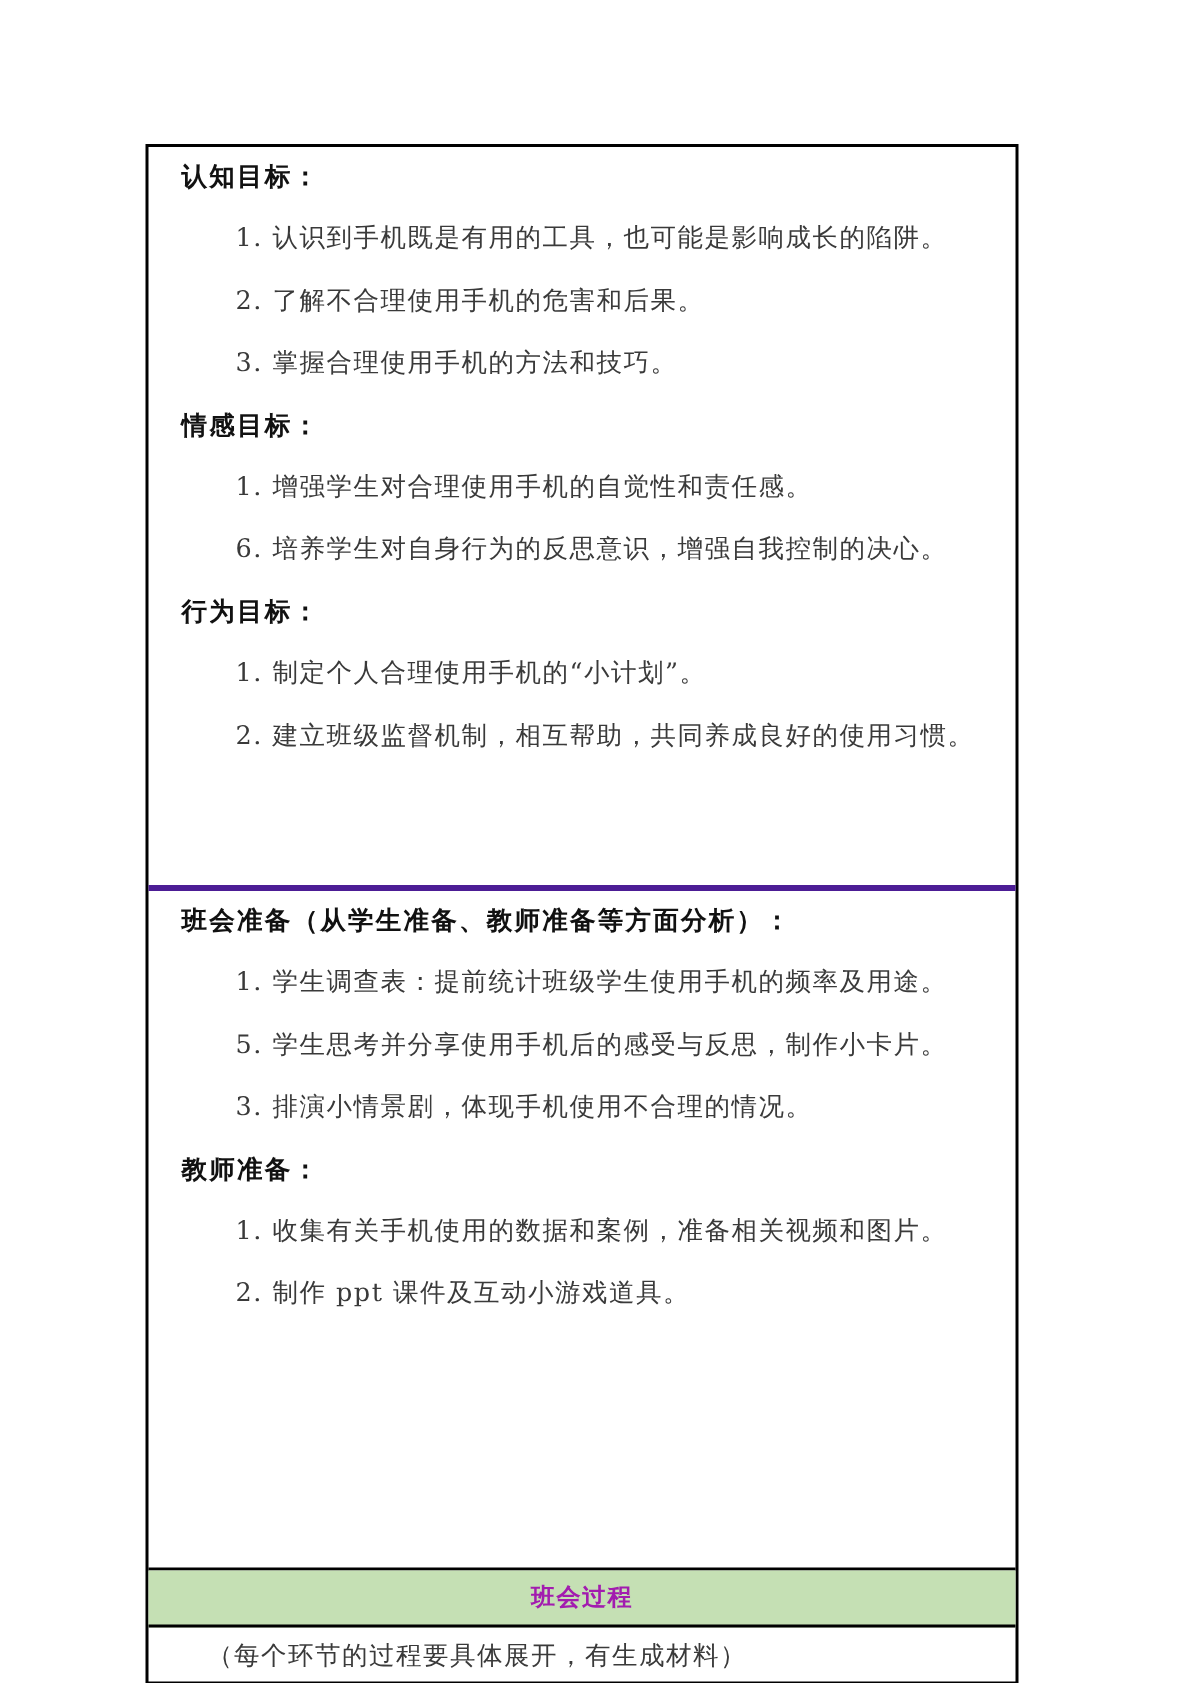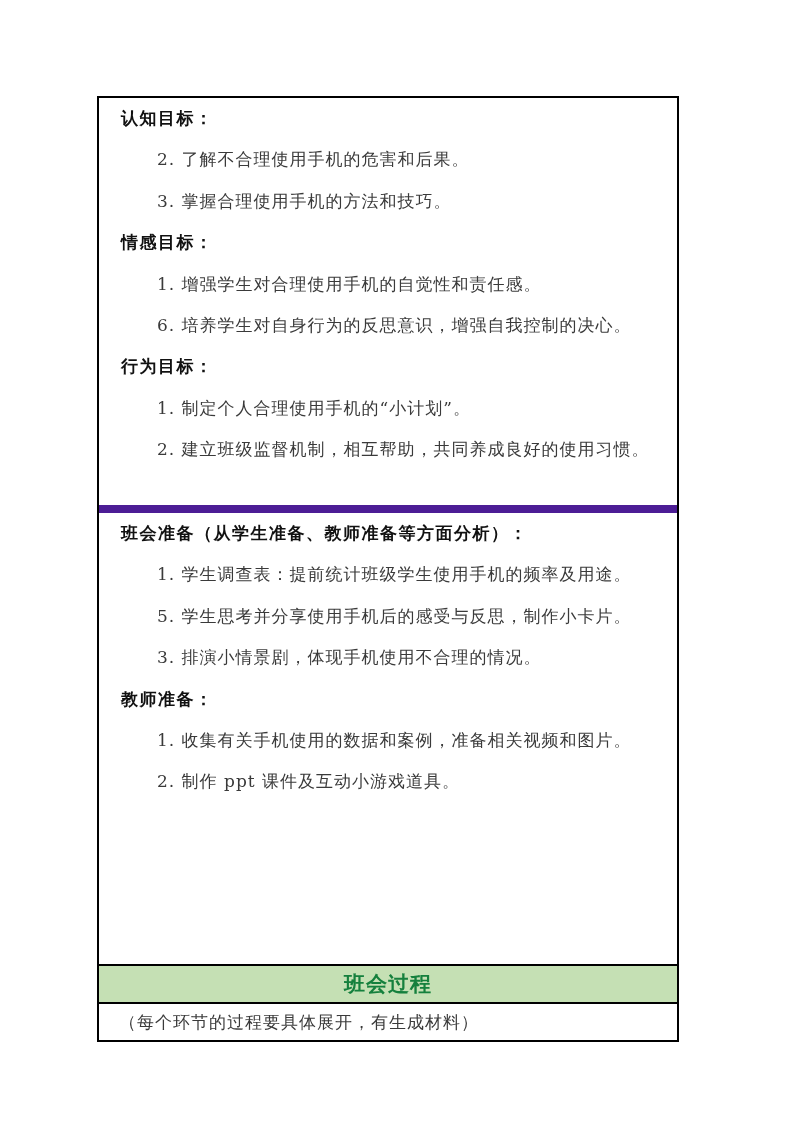--- a/index.html
+++ b/index.html
@@ -23,80 +23,82 @@
     background: #ffffff;
   }
   .row {
     box-sizing: border-box;
     overflow: hidden;
   }
   .cell {
     padding: 0 12px 0 22px;
   }
   .row-goals {
-    height: 415px;
-    border-bottom: 8px solid #4c1d95;
+    height: 496px;
+    border-bottom: 4px solid #4c1d95;
   }
   .row-prep {
     height: 453px;
     border-bottom: 2px solid #000000;
   }
   .row-process-header {
     height: 38px;
     border-bottom: 2px solid #000000;
     background: #c5e0b4;
     display: flex;
     align-items: center;
     justify-content: center;
   }
   .row-note {
     height: 36px;
     display: flex;
     align-items: center;
     padding: 0 12px 0 20px;
     box-sizing: border-box;
+    margin-left: 19px;
   }
   .doc-table p {
     margin: 0;
     line-height: 41.4px;
     font-size: 17px;
     letter-spacing: 1px;
     white-space: nowrap;
     color: #3a3a3a;
   }
   .doc-table p.h {
     font-weight: bold;
     color: #111111;
     letter-spacing: 1.5px;
   }
   .doc-table p.i {
     padding-left: 36px;
   }
   .process-title {
     font-family: "DejaVu Sans", sans-serif;
     font-weight: bold;
-    font-size: 21px;
+    font-size: 16px;
     letter-spacing: 1px;
-    color: #15803d;
+    color: #a21caf;
   }
   .note-text {
     font-size: 17px;
     letter-spacing: 1px;
     color: #3a3a3a;
     white-space: nowrap;
   }
 </style>
 </head>
 <body>
 
 <div class="page">
   <div class="doc-table">
 
     <div class="row cell row-goals">
       <p class="h">认知目标：</p>
+      <p class="i">1. 认识到手机既是有用的工具，也可能是影响成长的陷阱。</p>
       <p class="i">2. 了解不合理使用手机的危害和后果。</p>
       <p class="i">3. 掌握合理使用手机的方法和技巧。</p>
       <p class="h">情感目标：</p>
       <p class="i">1. 增强学生对合理使用手机的自觉性和责任感。</p>
       <p class="i">6. 培养学生对自身行为的反思意识，增强自我控制的决心。</p>
       <p class="h">行为目标：</p>
       <p class="i">1. 制定个人合理使用手机的“小计划”。</p>
       <p class="i">2. 建立班级监督机制，相互帮助，共同养成良好的使用习惯。</p>
     </div>
 

